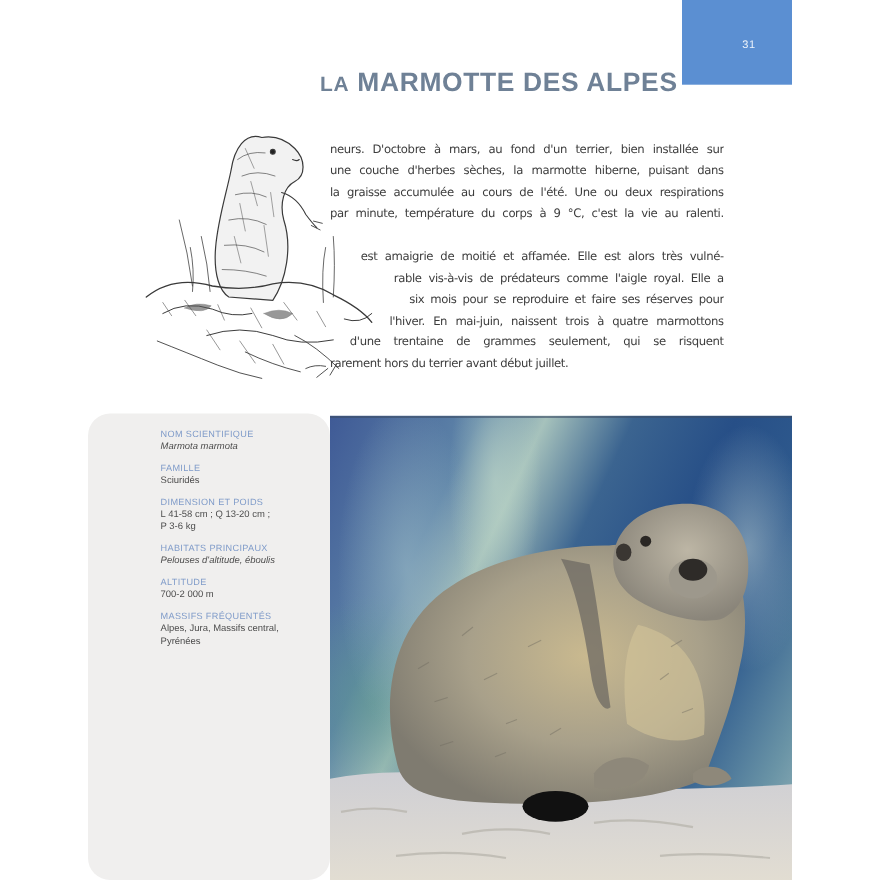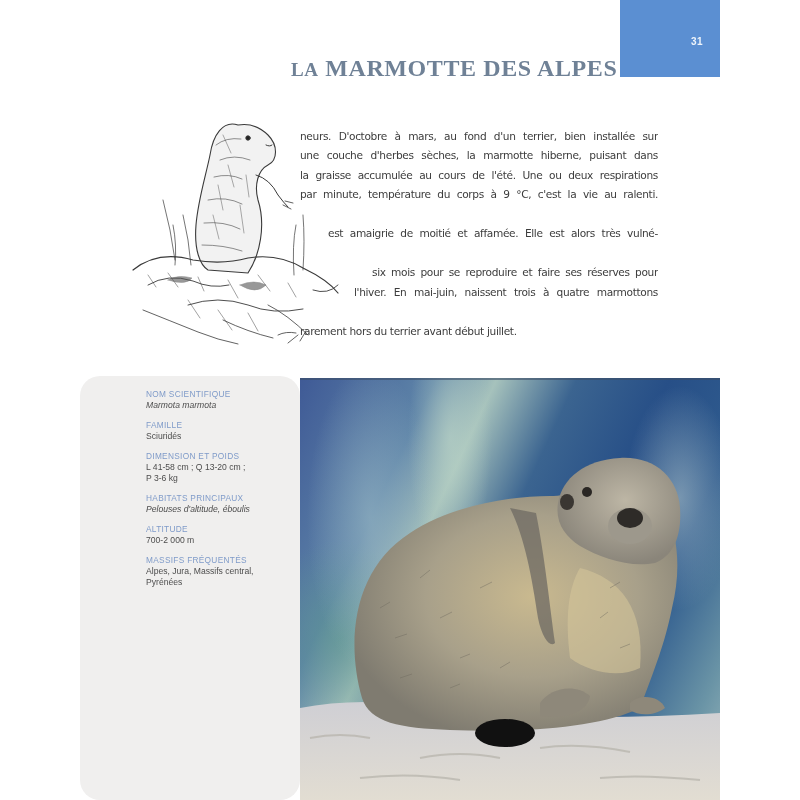--- a/index.html
+++ b/index.html
@@ -17,40 +17,40 @@
     .page-tab {
       position: absolute;
       left: 620px;
       top: 0;
       width: 100px;
       height: 77px;
       background: #5b8fd2;
     }
     .page-number {
       position: absolute;
-      right: 17px;
+      right: 33px;
       top: 36px;
       color: #eef4fb;
       font-family: "Liberation Sans", sans-serif;
       font-size: 10px;
-      font-weight: bold;
+      font-weight: normal;
       letter-spacing: 0.5px;
     }
     .title {
       position: absolute;
       left: 291px;
       top: 54px;
       margin: 0;
-      font-family: Liberation Serif, serif;
+      font-family: Liberation Sans, sans-serif;
       font-weight: bold;
       font-size: 24px;
       letter-spacing: 0.6px;
       color: #6f8196;
       white-space: nowrap;
-      line-height: 28px;
+      line-height: 43px;
     }
     .title .small-caps {
       font-size: 19px;
     }
     .illustration {
       position: absolute;
       left: 128px;
       top: 105px;
       width: 215px;
       height: 245px;
@@ -181,22 +181,24 @@
     </g>
   </svg>
 </div>
 
 <div class="body-text">
   <div class="line" style="top:19.5px;width:358px">neurs. D'octobre à mars, au fond d'un terrier, bien installée sur</div>
   <div class="line" style="top:39px;width:358px">une couche d'herbes sèches, la marmotte hiberne, puisant dans</div>
   <div class="line" style="top:58.5px;width:358px">la graisse accumulée au cours de l'été. Une ou deux respirations</div>
   <div class="line" style="top:78px;width:358px">par minute, température du corps à 9 °C, c'est la vie au ralenti.</div>
   <div class="line" style="top:117px;width:330px">est amaigrie de moitié et affamée. Elle est alors très vulné-</div>
+  <div class="line" style="top:136.5px;width:300px">rable vis-à-vis de prédateurs comme l'aigle royal. Elle a</div>
   <div class="line" style="top:156px;width:286px">six mois pour se reproduire et faire ses réserves pour</div>
   <div class="line" style="top:175.5px;width:304px">l'hiver. En mai-juin, naissent trois à quatre marmottons</div>
+  <div class="line" style="top:195px;width:340px">d'une trentaine de grammes seulement, qui se risquent</div>
   <div class="line last" style="top:214.5px;width:358px">rarement hors du terrier avant début juillet.</div>
 </div>
 
 <div class="info-panel">
   <div class="info-list">
     <div class="info-item">
       <span class="info-label">Nom scientifique</span>
       <span class="info-value italic">Marmota marmota</span>
     </div>
     <div class="info-item">

